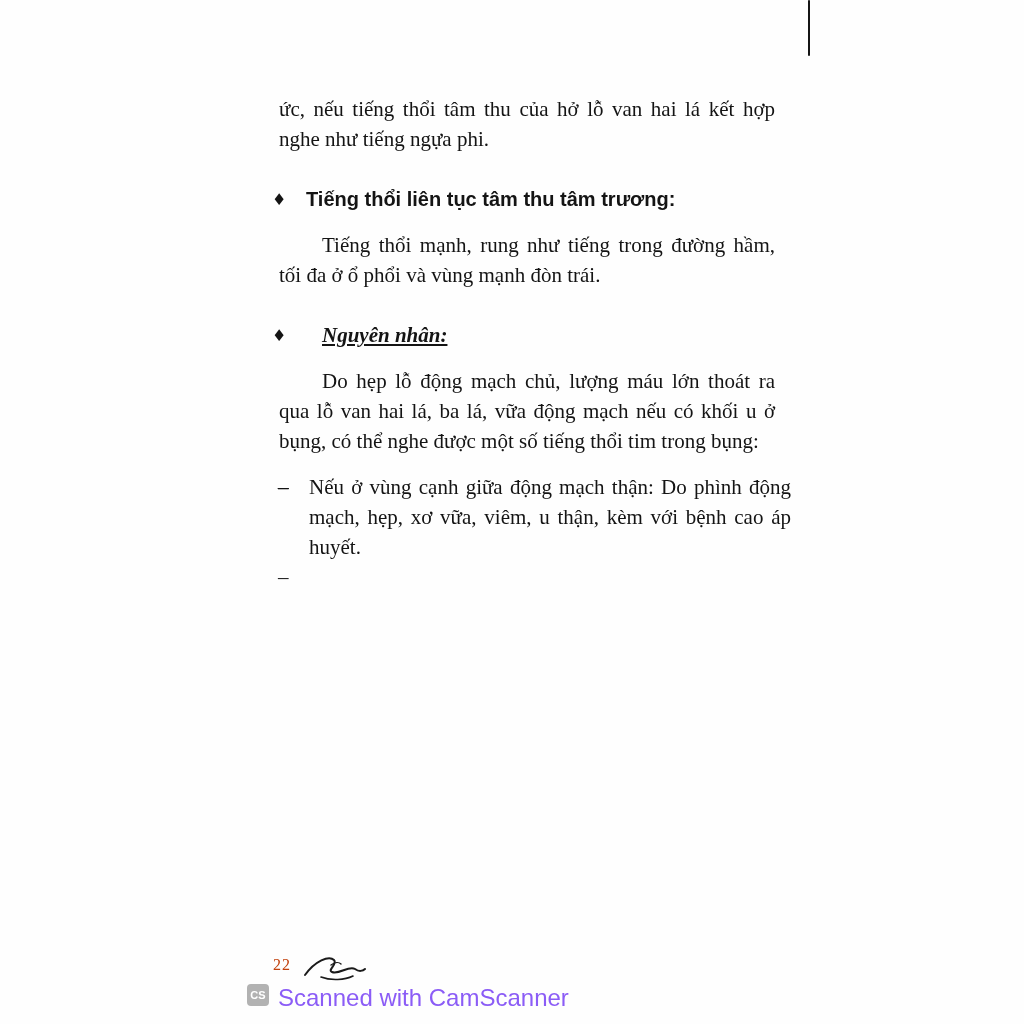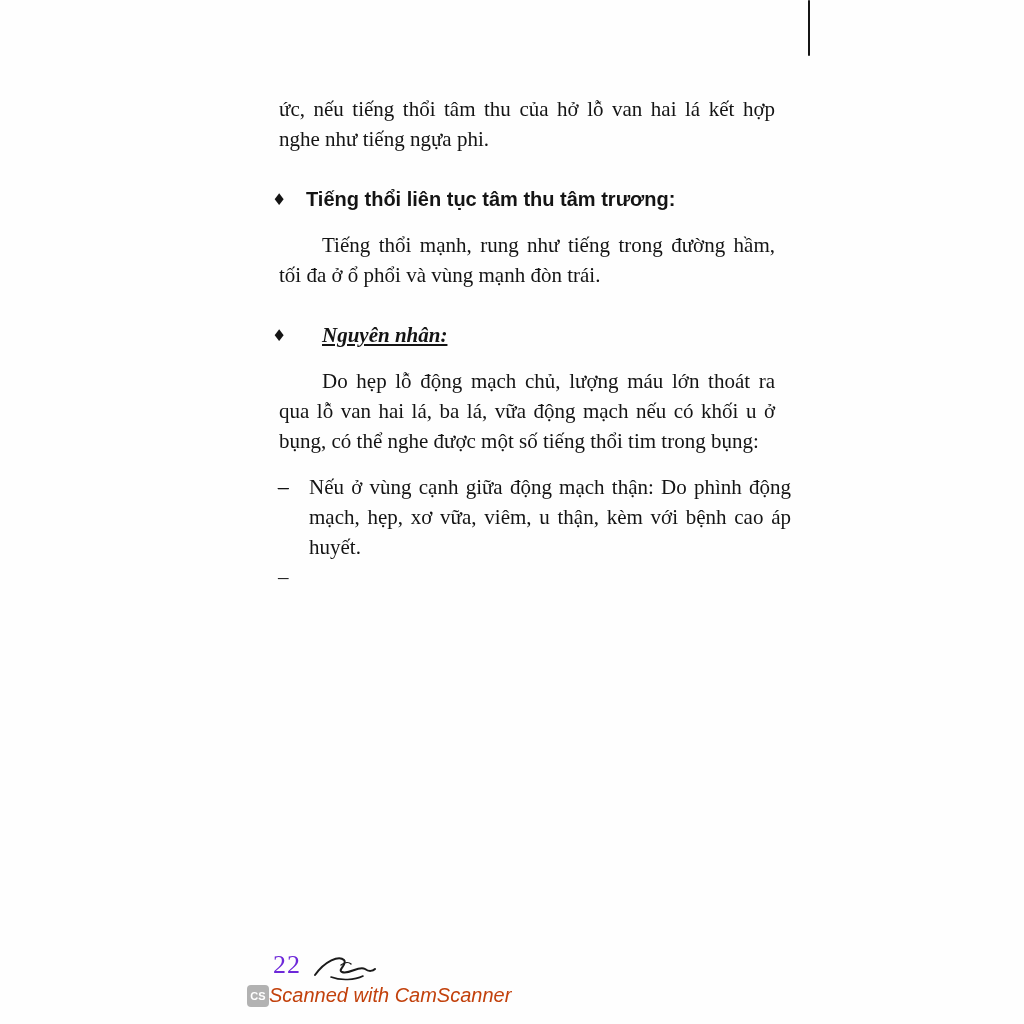--- a/index.html
+++ b/index.html
@@ -68,48 +68,48 @@
     left: 15px; top: 0;
   }
   .footer-row {
     position: absolute;
     left: 273px; top: 948px;
     height: 34px;
     display: flex;
     align-items: center;
   }
   .page-number {
-    font-size: 26px;
-    color: #6d28d9;
+    font-size: 16px;
+    color: #c2410c;
     letter-spacing: 1px;
   }
   .squiggle { margin-left: 12px; margin-top: 6px; }
   .watermark-row {
     position: absolute;
     left: 247px; top: 984px;
     display: flex;
-    align-items: flex-end;
+    align-items: flex-start;
+    gap: 9px;
   }
   .cs-logo {
     width: 22px; height: 22px;
     background: #b2b2b2;
     color: #ffffff;
     border-radius: 4px;
     font-family: "Liberation Sans", sans-serif;
     font-size: 11px;
     font-weight: bold;
     display: flex;
     align-items: center;
     justify-content: center;
   }
   .wm-text {
-    color: #c2410c;
+    color: #8b5cf6;
     font-family: "Liberation Sans", sans-serif;
-    font-size: 20px;
-    font-style: italic;
+    font-size: 24px;
   }
 </style>
 </head>
 <body>
 
 <div class="viewport">
 
   <div class="scan-line"></div>
 
   <div class="text-block">

